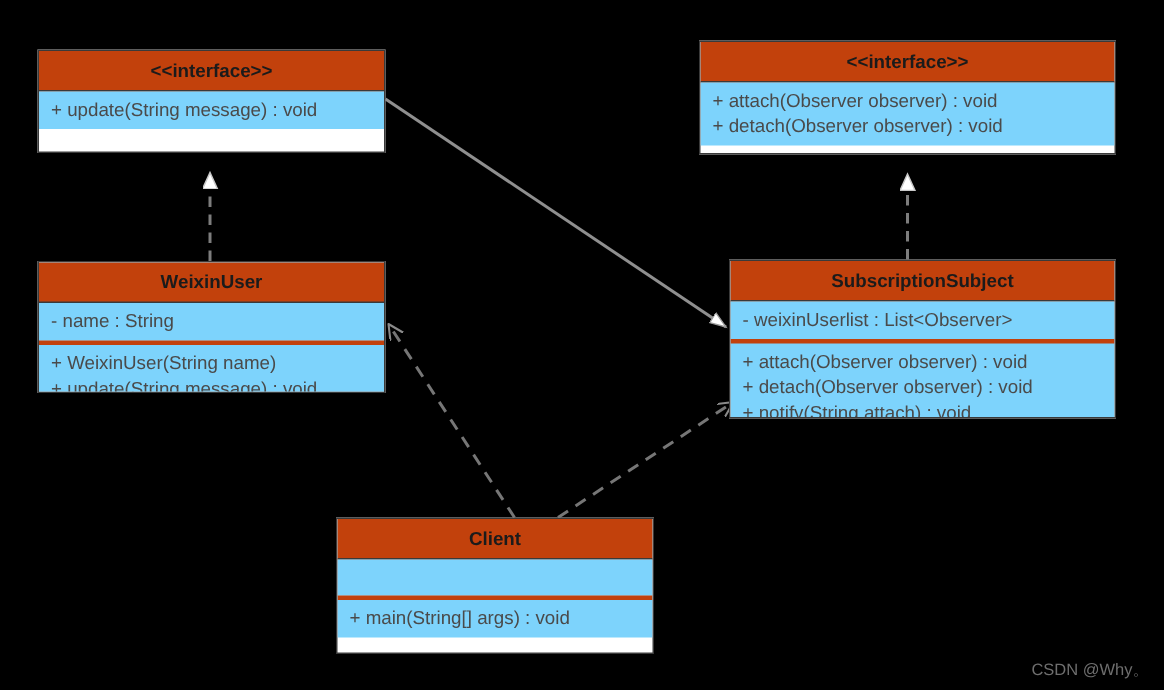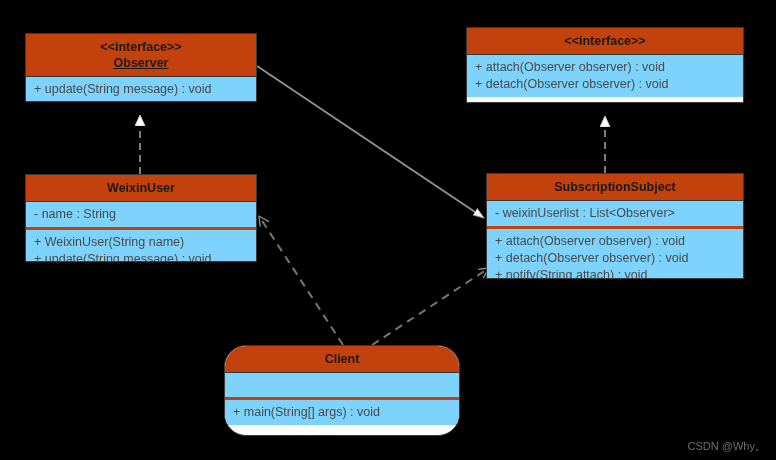--- a/index.html
+++ b/index.html
@@ -125,21 +125,20 @@
     </g>
 
     <g>
       <line x1="372" y1="345" x2="489" y2="268" stroke="#767676" stroke-width="2" stroke-dasharray="8 6" marker-end="url(#openArrow)"></line>
     </g>
   </svg>
 
   <div class="uml-box" id="box-observer" style="left:25px; top:33px; width:232px; height:69px;">
     <div class="uml-header">
       <span class="stereotype">&lt;&lt;interface&gt;&gt;</span>
-      <span class="cname underline">Observer</span>
     </div>
     <div class="uml-section">
       <div class="uml-line">+ update(String message) : void</div>
     </div>
   </div>
 
   <div class="uml-box" id="box-subject" style="left:466px; top:27px; width:278px; height:76px;">
     <div class="uml-header">
       <span class="stereotype">&lt;&lt;interface&gt;&gt;</span>
     </div>
@@ -170,21 +169,21 @@
     <div class="uml-section">
       <div class="uml-line">- weixinUserlist : List&lt;Observer&gt;</div>
     </div>
     <div class="uml-section">
       <div class="uml-line">+ attach(Observer observer) : void</div>
       <div class="uml-line">+ detach(Observer observer) : void</div>
       <div class="uml-line">+ notify(String attach) : void</div>
     </div>
   </div>
 
-  <div class="uml-box" id="box-client" style="left:224px; top:345px; width:236px; height:91px;border-radius:22px;">
+  <div class="uml-box" id="box-client" style="left:224px; top:345px; width:212px; height:91px;">
     <div class="uml-header">
       <span class="cname">Client</span>
     </div>
     <div class="uml-section empty"></div>
     <div class="uml-section">
       <div class="uml-line">+ main(String[] args) : void</div>
     </div>
   </div>
 
   <div class="watermark">CSDN @Why。</div>

